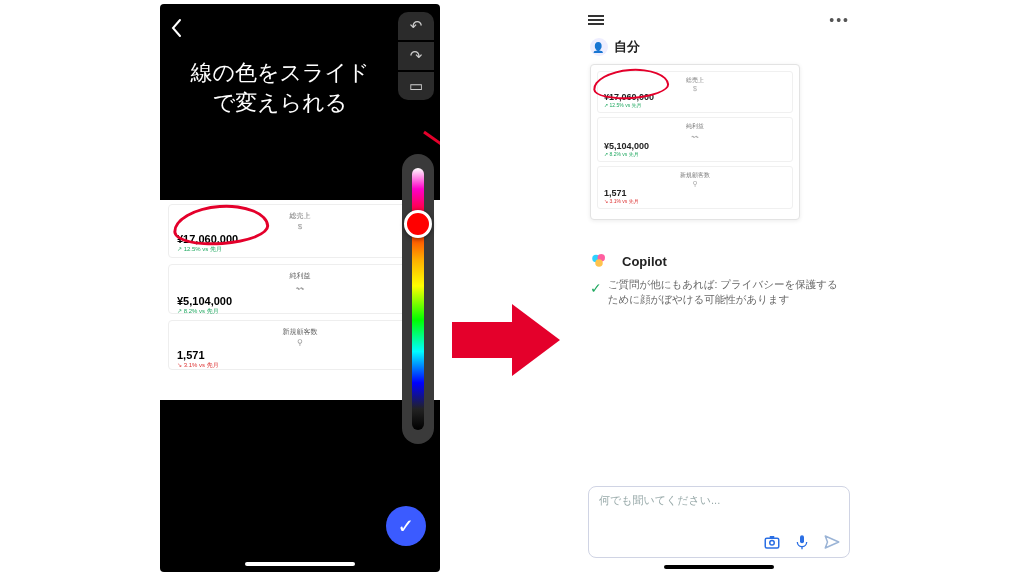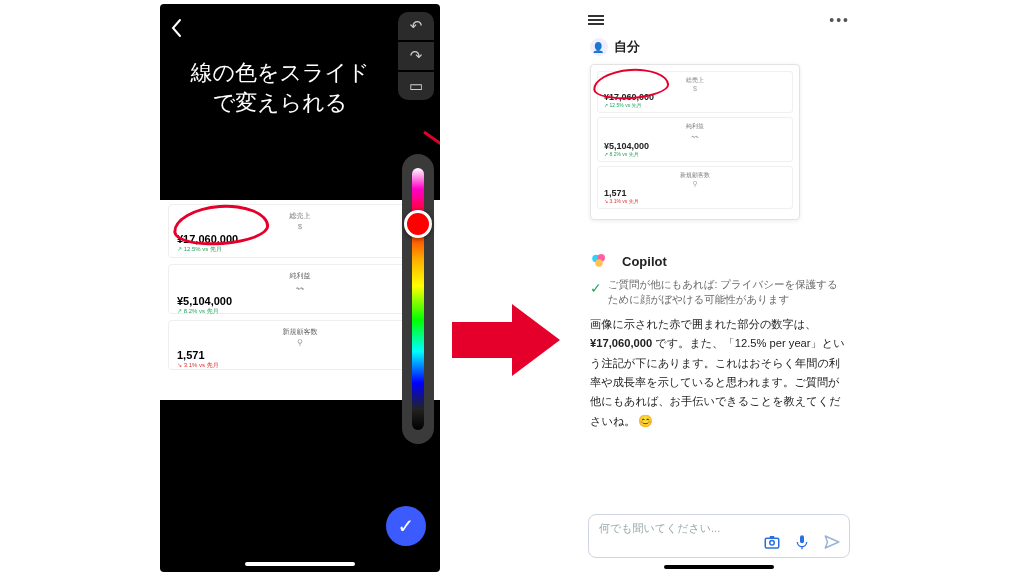--- a/index.html
+++ b/index.html
@@ -83,21 +83,21 @@
 
   .copilot-row { display:flex; align-items:flex-end; gap:14px; margin-top:31px;}
   .copilot-logo { width:18px; height:18px; }
   .copilot-name { font-weight:700; font-size:13px; }
   .analysis-row { display:flex; gap:6px; margin-top:8px; color:#666; font-size:10.5px; line-height:1.45;}
   .check { color:#1ea85f; font-size:14px; margin-top:1px;}
   .answer { margin-top:8px; font-size:11.2px; line-height:1.7; color:#222;}
   .answer b { font-weight:700; }
   .emoji { font-size:12px; }
 
-  .input-bar { position:absolute; left:12px; right:12px; bottom:14px; height:44px; border:1px solid #d0d4e4; border-radius:8px; background:#fff; padding:6px 8px 8px 10px;}
+  .input-bar { position:absolute; left:12px; right:12px; bottom:14px; height:72px; border:1px solid #d0d4e4; border-radius:8px; background:#fff; padding:6px 8px 8px 10px;}
   .input-bar .ph { color:#9aa; font-size:11px; }
   .input-icons { position:absolute; right:8px; bottom:6px; display:flex; gap:12px; align-items:center;}
   .iic { width:18px; height:18px; display:flex; align-items:center; justify-content:center; }
   .pr-homebar { position:absolute; bottom:3px; left:50%; transform:translateX(-50%); width:110px; height:4px; border-radius:2px; background:#000;}
 </style>
 </head>
 <body>
 
 <div class="stage">
 
@@ -204,26 +204,20 @@
           <circle cx="12" cy="16" r="5" fill="#ffc34d"></circle>
         </svg>
         <div class="copilot-name">Copilot</div>
       </div>
 
       <div class="analysis-row">
         <div class="check">✓</div>
         <div>ご質問が他にもあれば: プライバシーを保護するために顔がぼやける可能性があります</div>
       </div>
 
-      <div class="answer">
-        <span>画像に示された赤で囲まれた部分の数字は、</span>
-        <b>¥17,060,000</b>
-        <span>です。また、「12.5% per year」という注記が下にあります。これはおそらく年間の利率や成長率を示していると思われます。ご質問が他にもあれば、お手伝いできることを教えてくださいね。</span>
-        <span class="emoji">😊</span>
-      </div>
     </div>
 
     <div class="input-bar">
       <div class="ph">何でも聞いてください...</div>
       <div class="input-icons">
         <div class="iic">
           <svg width="18" height="18" viewBox="0 0 24 24">
               <rect x="3" y="7" width="18" height="13" rx="2" fill="none" stroke="#2b6fe4" stroke-width="2"></rect>
               <circle cx="12" cy="13" r="3" fill="none" stroke="#2b6fe4" stroke-width="2"></circle>
               <rect x="9" y="4" width="6" height="3" fill="#2b6fe4"></rect>

